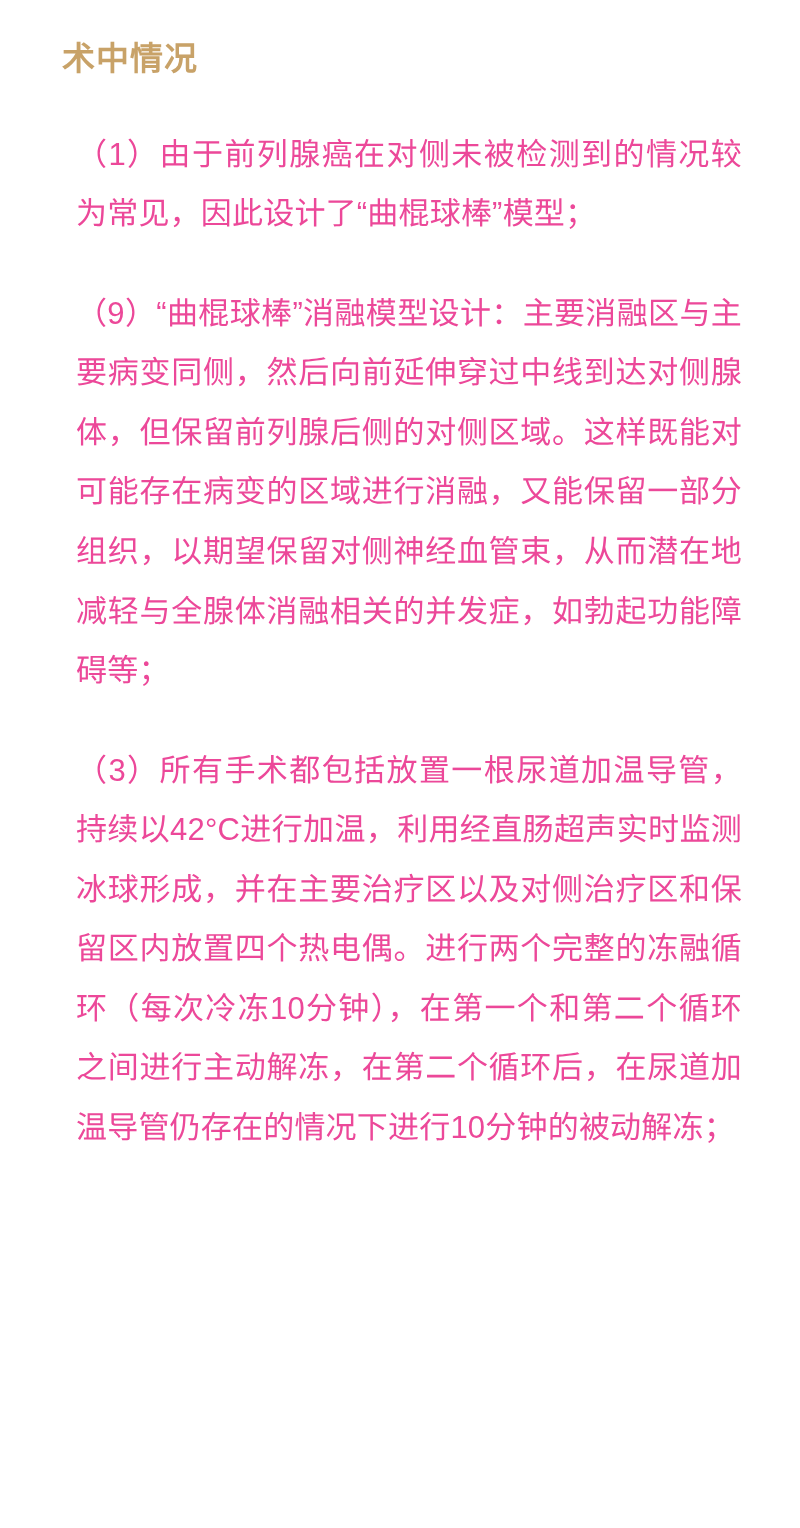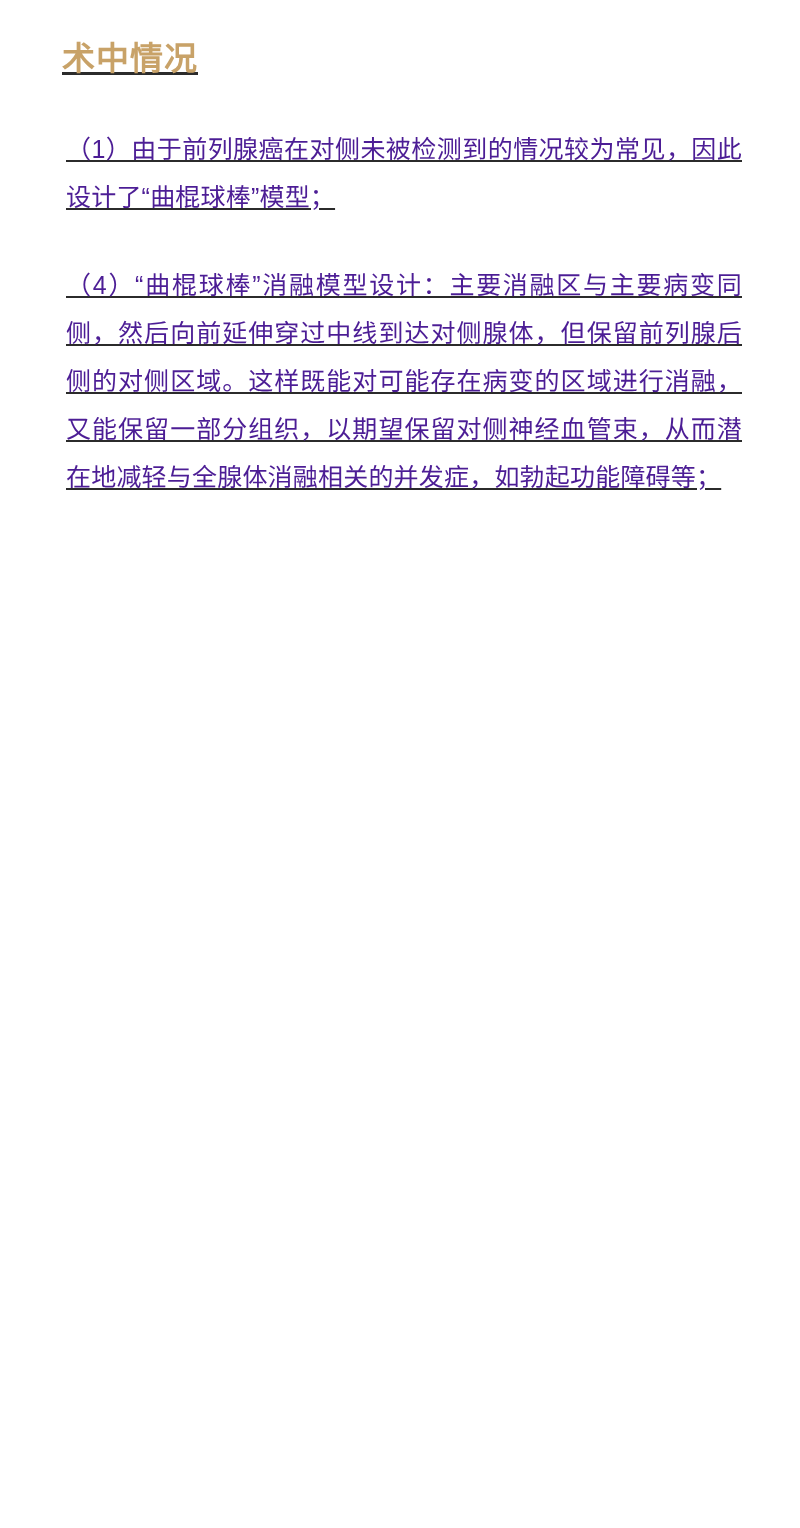--- a/index.html
+++ b/index.html
@@ -14,52 +14,52 @@
     font-family: "Liberation Sans", "DejaVu Sans", sans-serif;
     color: #2b2b2b;
     -webkit-font-smoothing: antialiased;
   }
   .page {
     width: 800px;
     min-height: 1528px;
     box-sizing: border-box;
     padding: 30px 58px 40px 58px;
     background: #ffffff;
-    text-decoration: underline;
   }
   .doc-title {
     font-size: 33px;
     font-weight: 700;
     color: #c8a268;
     letter-spacing: 1px;
     margin: 8px 0 0 4px;
     line-height: 1.3;
   }
   .body-block {
     margin-top: 44px;
   }
   .para {
-    font-size: 25px;
+    font-size: 31px;
     line-height: 1.92;
-    color: #4c1d95;
+    color: #ec4899;
     text-align: justify;
     text-justify: inter-ideograph;
-    margin: 0 0 40px 8px;
+    margin: 0 0 40px 18px;
     letter-spacing: 0.2px;
     white-space: pre-wrap;
   }
   .para:last-child {
     margin-bottom: 0;
   }
 </style>
 </head>
 <body>
 
 <div class="page">
 
   <h1 class="doc-title">术中情况</h1>
 
   <div class="body-block">
     <p class="para">（1）由于前列腺癌在对侧未被检测到的情况较为常见，因此设计了“曲棍球棒”模型；</p>
-    <p class="para">（4）“曲棍球棒”消融模型设计：主要消融区与主要病变同侧，然后向前延伸穿过中线到达对侧腺体，但保留前列腺后侧的对侧区域。这样既能对可能存在病变的区域进行消融，又能保留一部分组织，以期望保留对侧神经血管束，从而潜在地减轻与全腺体消融相关的并发症，如勃起功能障碍等；</p>
+    <p class="para">（9）“曲棍球棒”消融模型设计：主要消融区与主要病变同侧，然后向前延伸穿过中线到达对侧腺体，但保留前列腺后侧的对侧区域。这样既能对可能存在病变的区域进行消融，又能保留一部分组织，以期望保留对侧神经血管束，从而潜在地减轻与全腺体消融相关的并发症，如勃起功能障碍等；</p>
+    <p class="para">（3）所有手术都包括放置一根尿道加温导管，持续以42°C进行加温，利用经直肠超声实时监测冰球形成，并在主要治疗区以及对侧治疗区和保留区内放置四个热电偶。进行两个完整的冻融循环（每次冷冻10分钟），在第一个和第二个循环之间进行主动解冻，在第二个循环后，在尿道加温导管仍存在的情况下进行10分钟的被动解冻；</p>
   </div>
 
 </div>
 
 </body></html>

